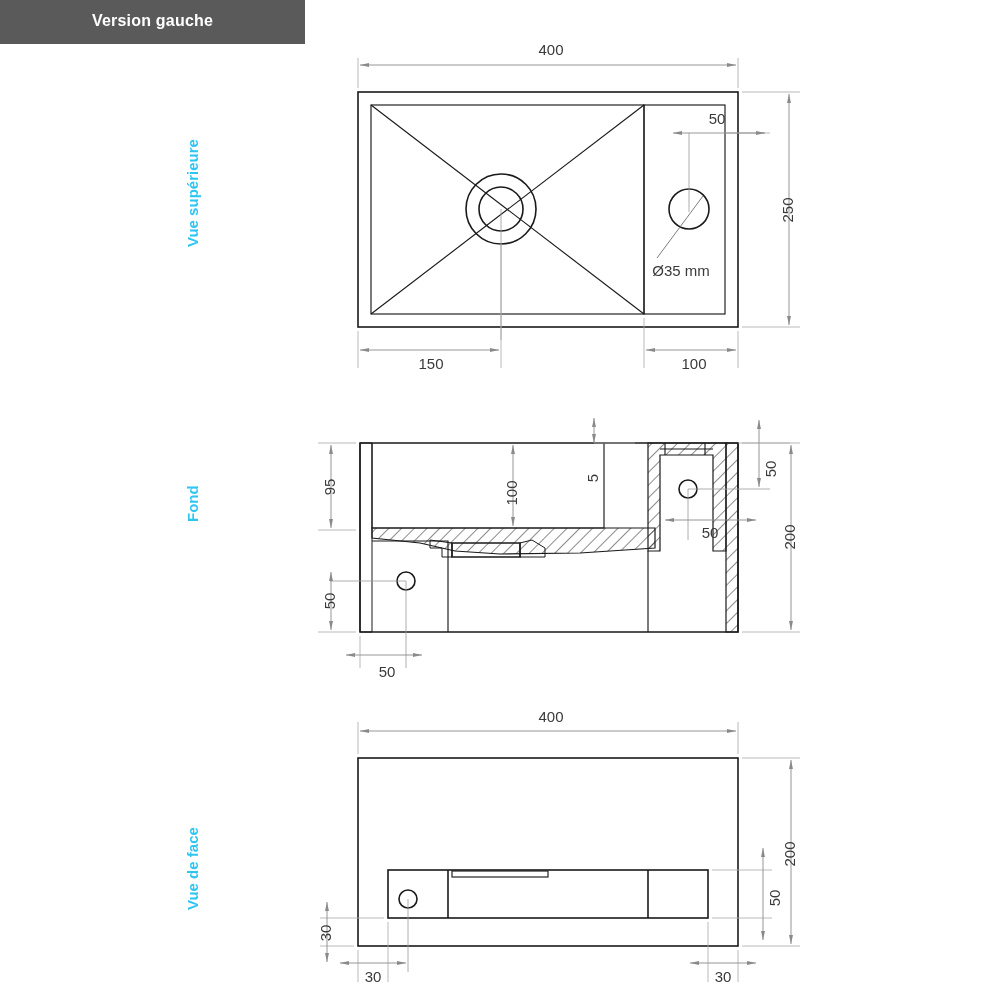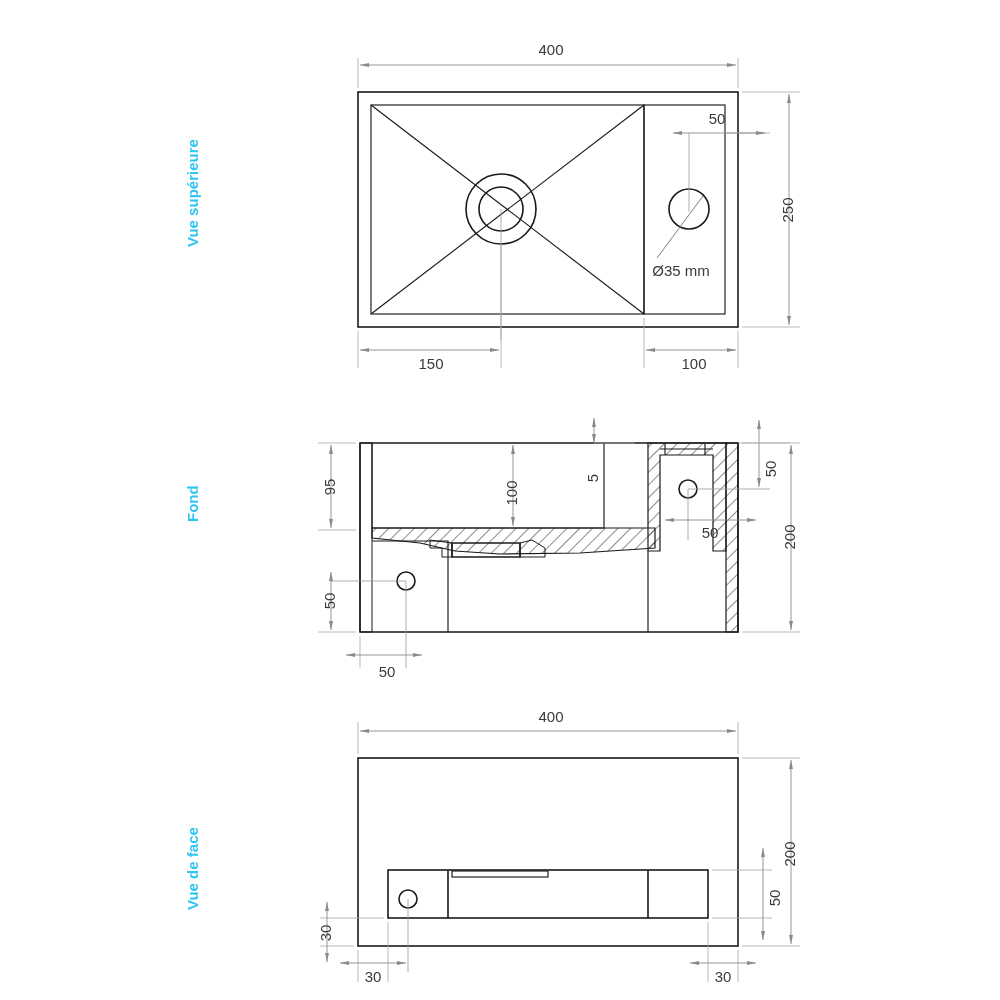--- a/index.html
+++ b/index.html
@@ -62,20 +62,23 @@
     font-size:15px;
     text-anchor:middle;
     dominant-baseline:middle;
   }
 </style>
 </head>
 <body>
 
 <div id="root">
 
+  <div class="header-bar">
+    <div class="header-title">Version gauche</div>
+  </div>
 
   <div class="view-label" style="left:184px;top:247px;">Vue supérieure</div>
   <div class="view-label" style="left:184px;top:522px;">Fond</div>
   <div class="view-label" style="left:184px;top:910px;">Vue de face</div>
 
   <svg id="draw" viewBox="0 0 1000 1000" xmlns="http://www.w3.org/2000/svg">
 
     <defs>
 
       <pattern id="hatch45" width="9" height="9" patternUnits="userSpaceOnUse" patternTransform="rotate(45)">

